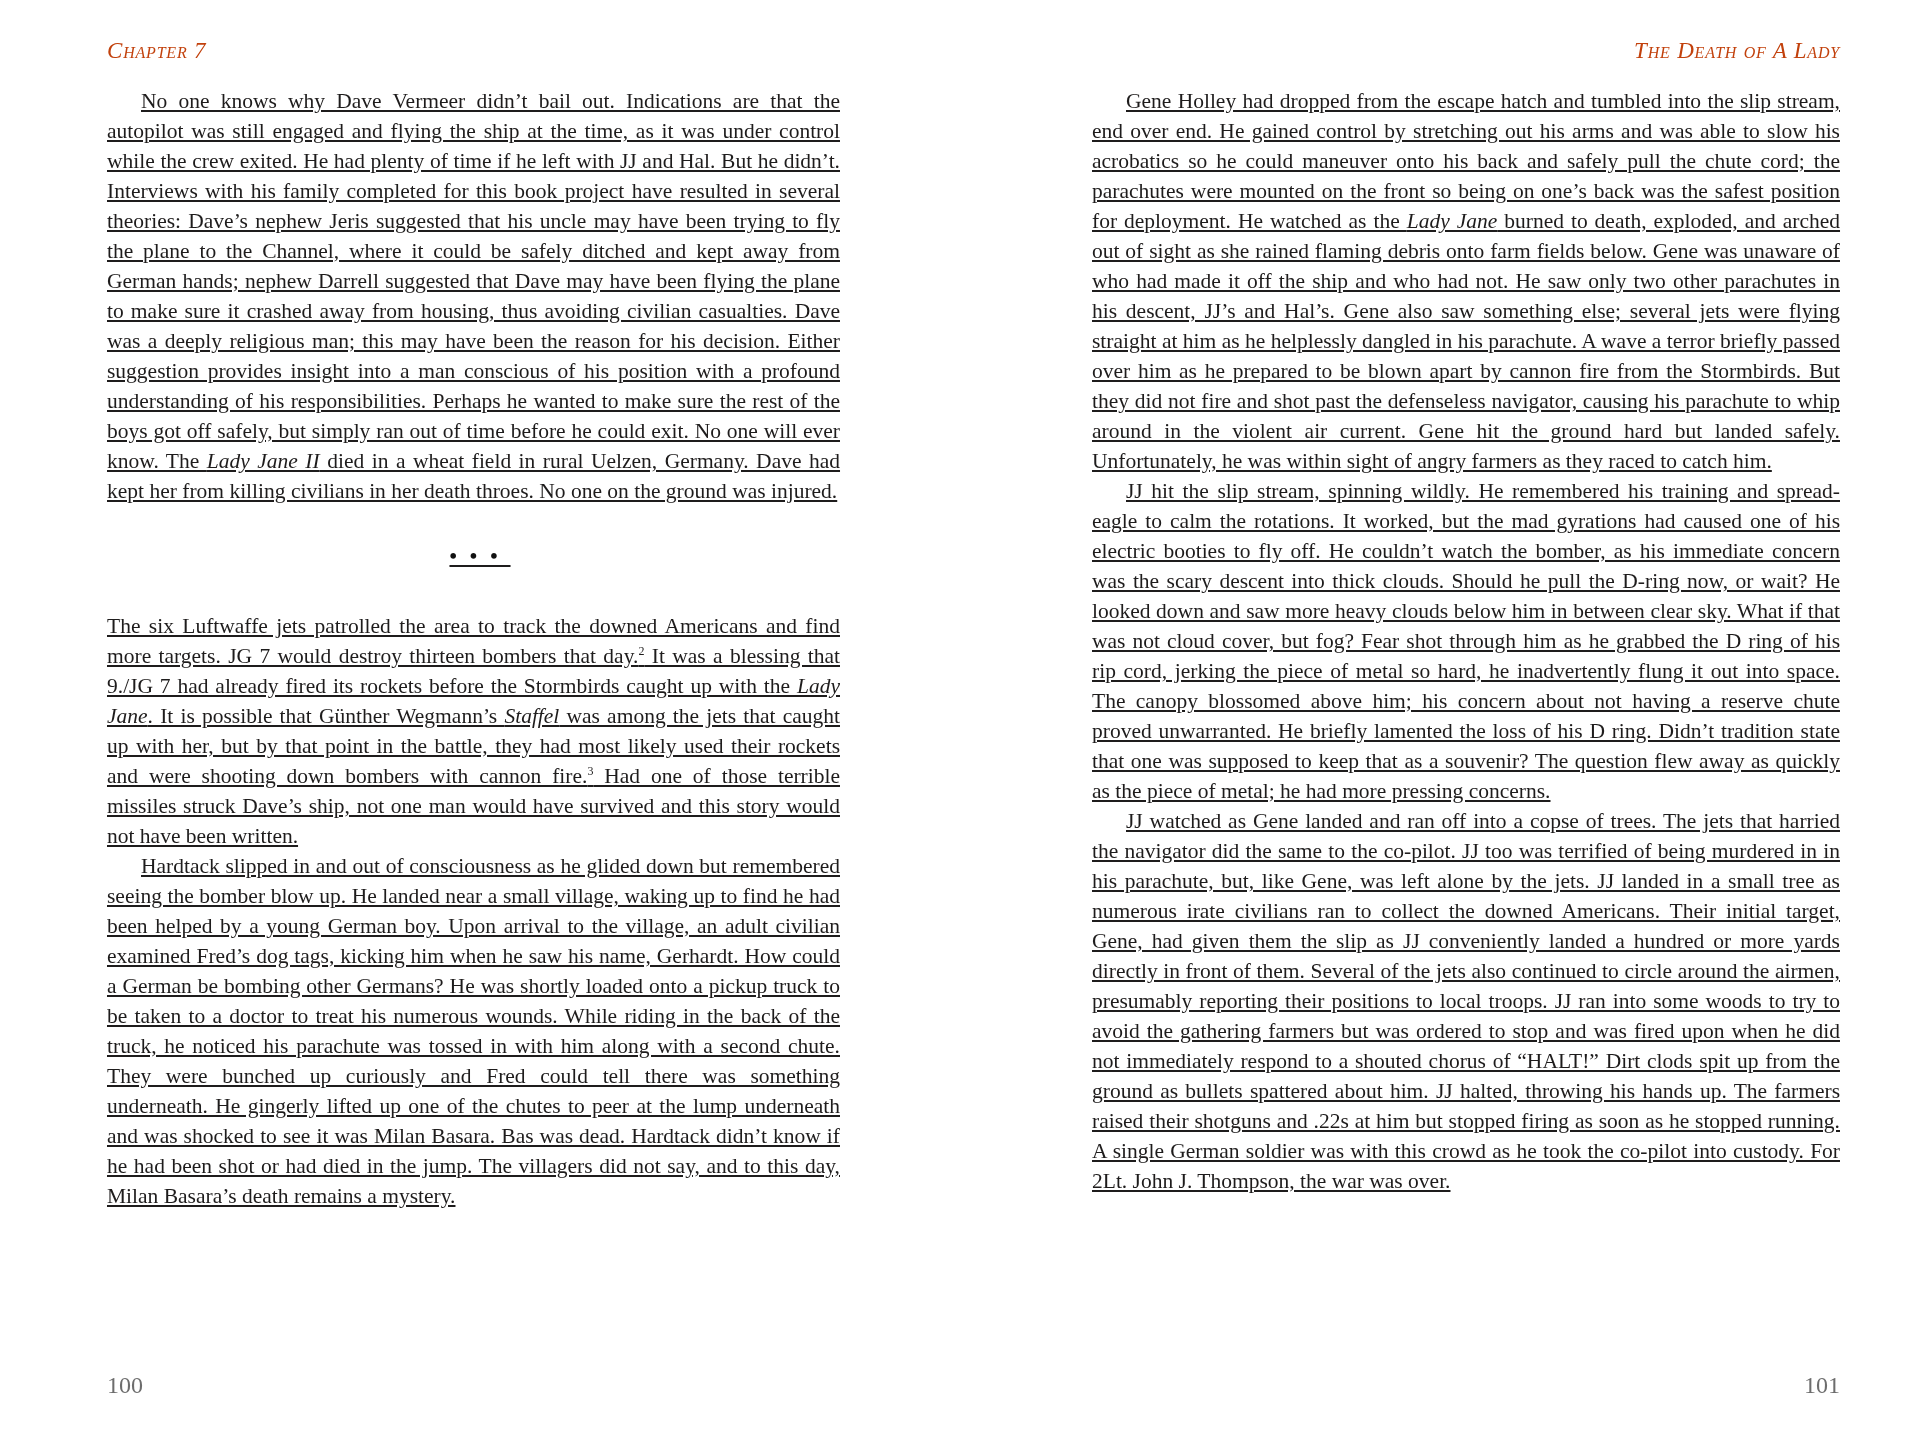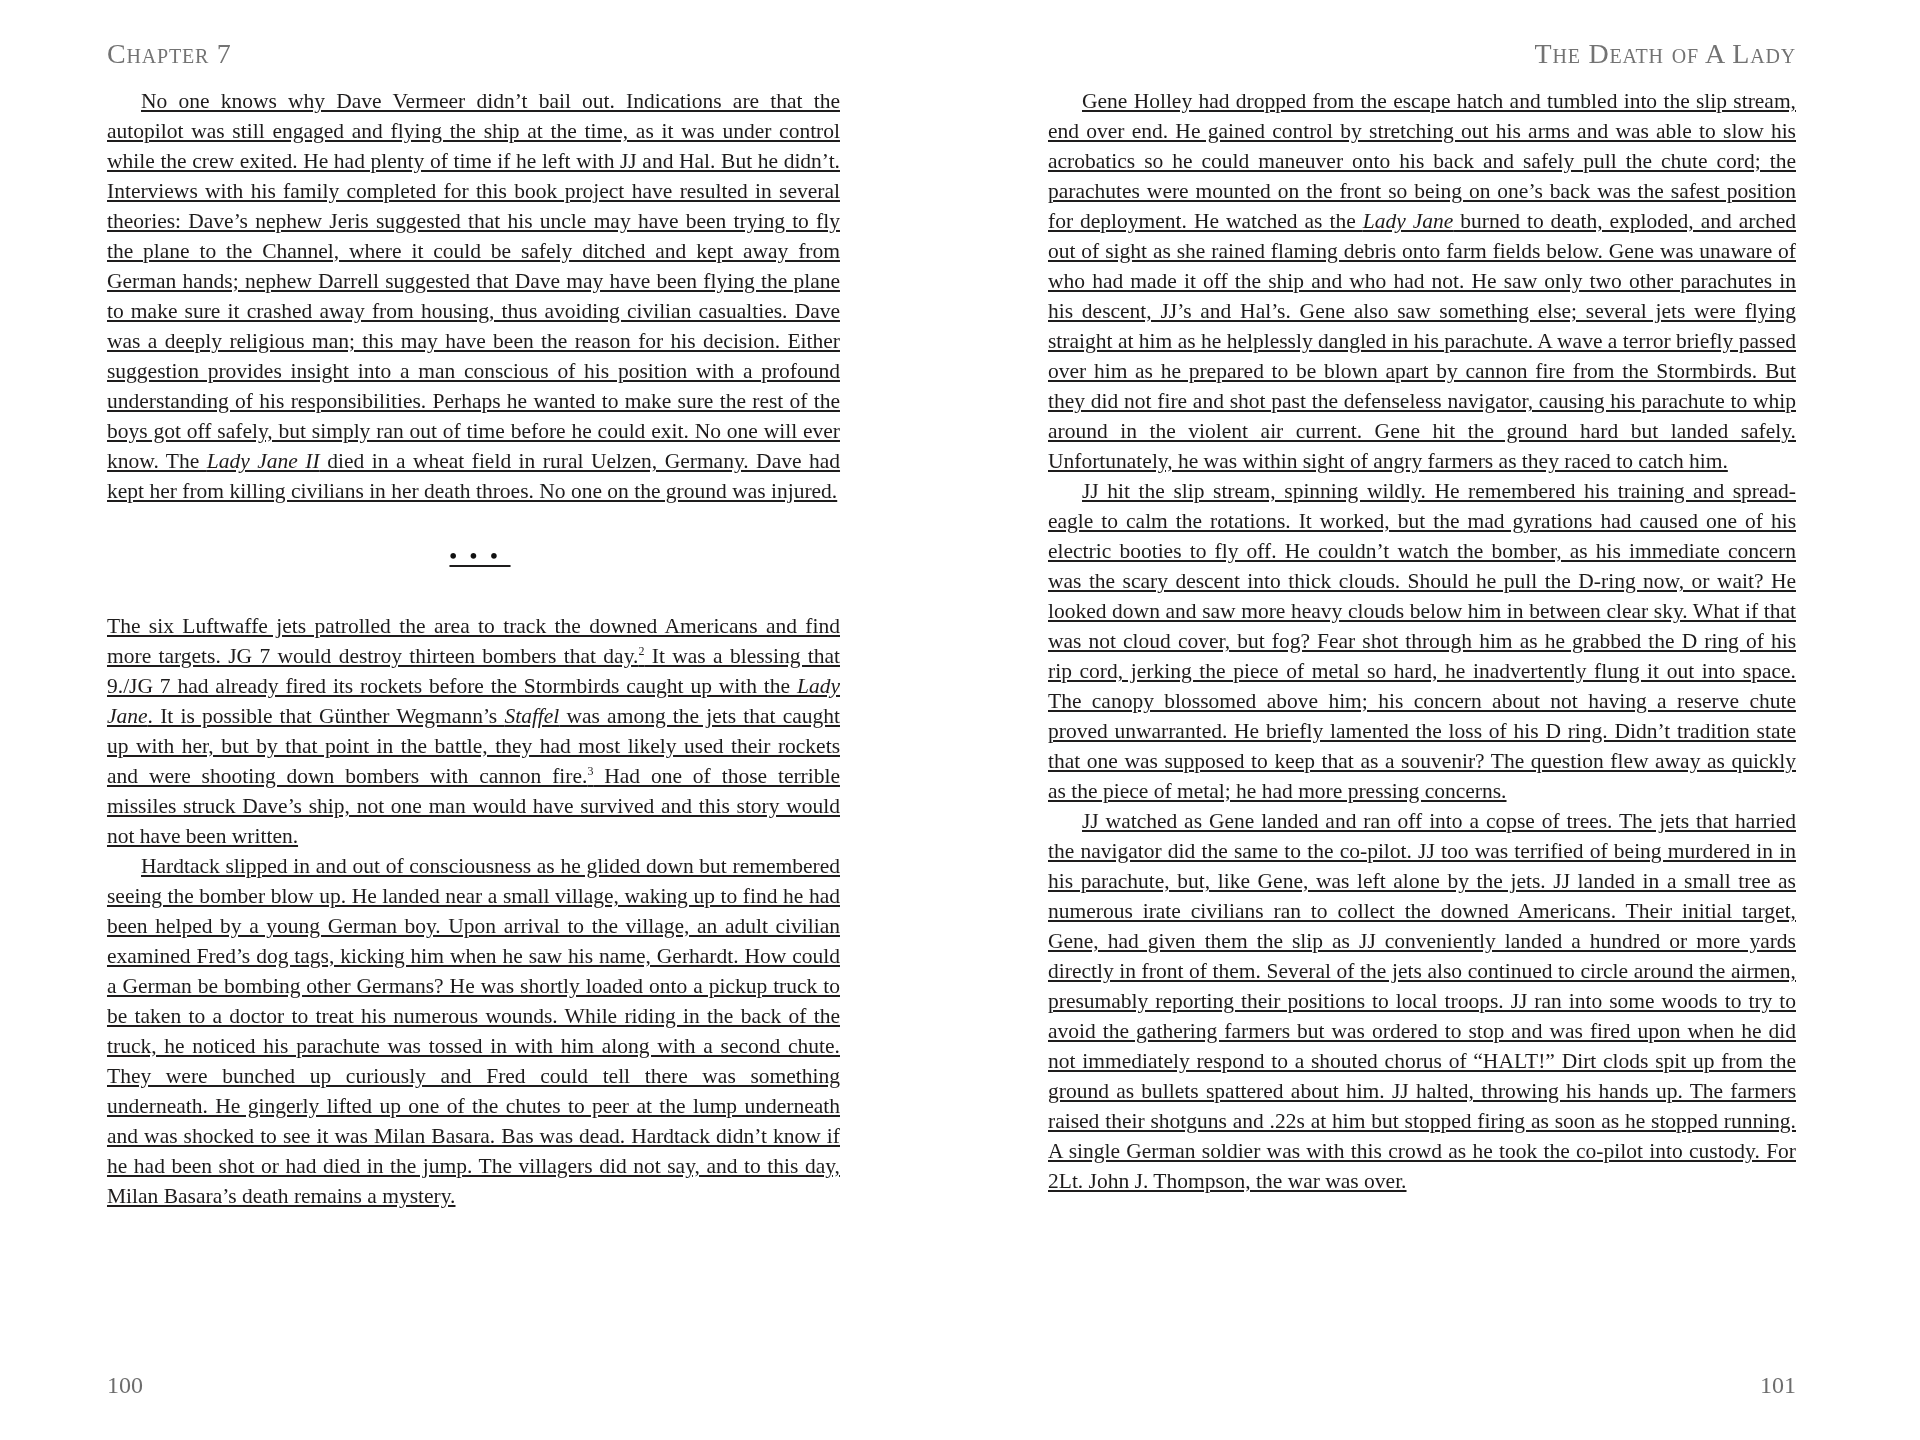--- a/index.html
+++ b/index.html
@@ -14,30 +14,31 @@
     font-family: "Liberation Serif", "DejaVu Serif", serif;
     color: #1e1c1c;
     overflow: hidden;
   }
   .page {
     position: absolute;
     top: 0;
     height: 1440px;
   }
   .page-left  { left: 107px; width: 733px; }
-  .page-right { left: 1048px; width: 748px; }
+  .page-right { left: 1092px; width: 748px; }
 
   .running-header {
     position: absolute;
     top: 38px;
     width: 100%;
     font-variant: small-caps;
-    font-size: 28px;
+    font-size: 23px;
     letter-spacing: 0.8px;
-    color: #737373;
+    color: #c2410c;
+    font-style: italic;
   }
   .running-header.left-align  { text-align: left; }
   .running-header.right-align { text-align: right; }
 
   .page-body {
     position: absolute;
     top: 86px;
     width: 100%;
     text-decoration: underline;
   }

